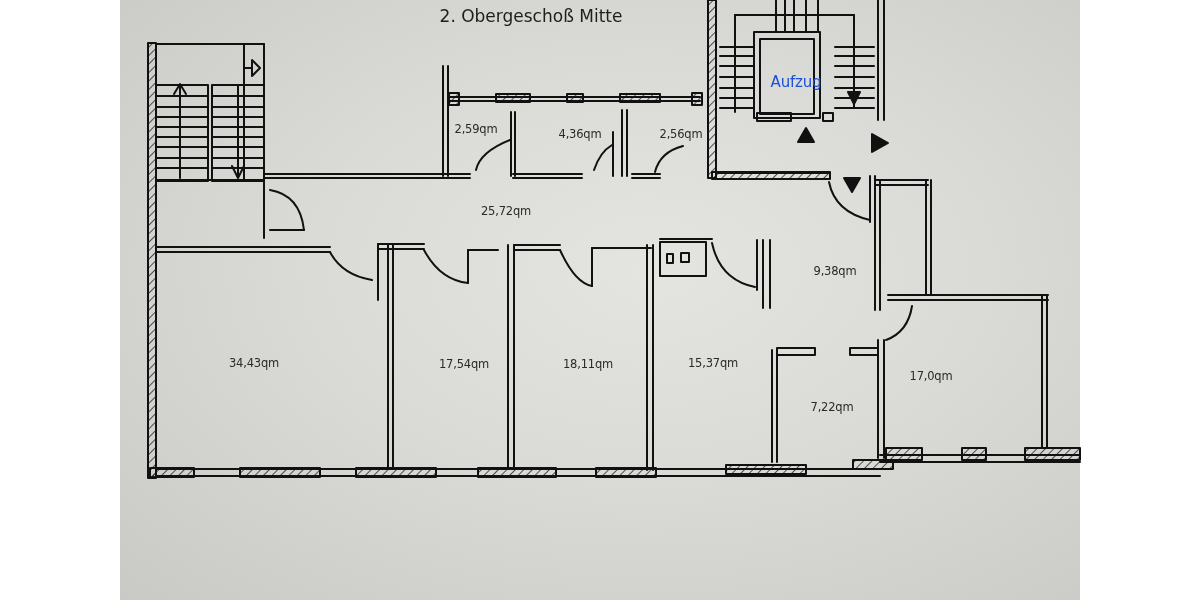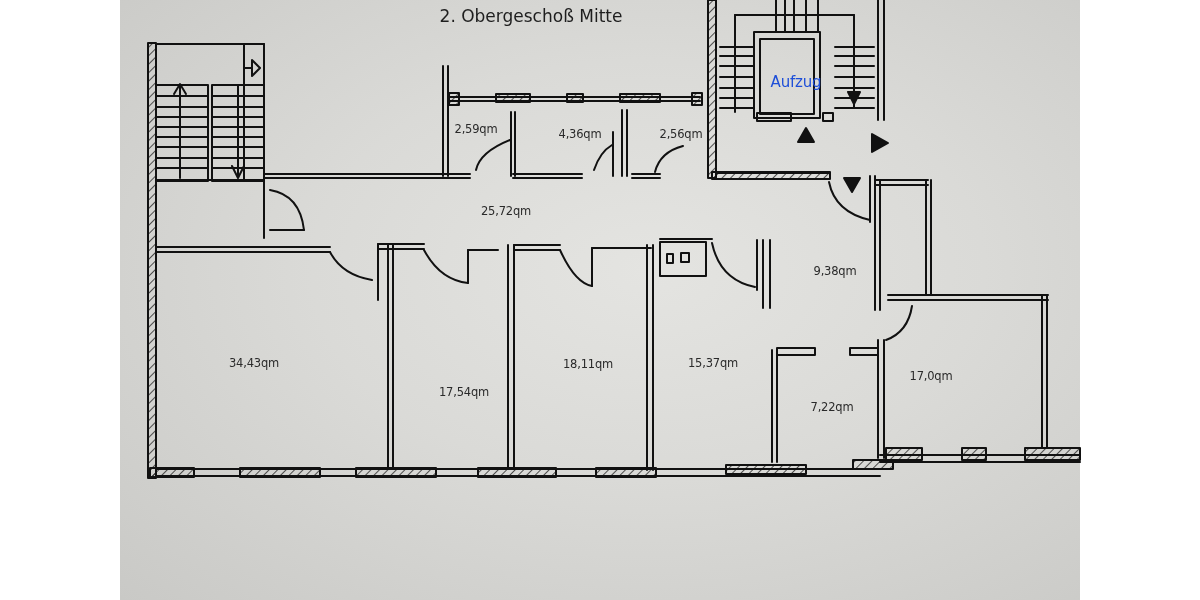--- a/index.html
+++ b/index.html
@@ -206,18 +206,18 @@
 </svg>
 
 <div class="lbl title" style="left:531px; top:16px;">2. Obergeschoß Mitte</div>
 <div class="lbl aufzug" style="left:796px; top:82px;">Aufzug</div>
 
 <div class="lbl" style="left:476px; top:129px;">2,59qm</div>
 <div class="lbl" style="left:580px; top:134px;">4,36qm</div>
 <div class="lbl" style="left:633px; top:134px;margin-left:48px;">2,56qm</div>
 <div class="lbl" style="left:506px; top:211px;">25,72qm</div>
 <div class="lbl" style="left:254px; top:363px;">34,43qm</div>
-<div class="lbl" style="left:464px; top:364px;margin-top:28px;">17,54qm</div>
+<div class="lbl" style="left:464px; top:364px;">17,54qm</div>
 <div class="lbl" style="left:588px; top:364px;text-align:right;">18,11qm</div>
 <div class="lbl" style="left:713px; top:363px;">15,37qm</div>
 <div class="lbl" style="left:835px; top:271px;">9,38qm</div>
 <div class="lbl" style="left:832px; top:407px;">7,22qm</div>
 <div class="lbl" style="left:911px; top:376px;margin-left:20px;">17,0qm</div>
 
 </body></html>

